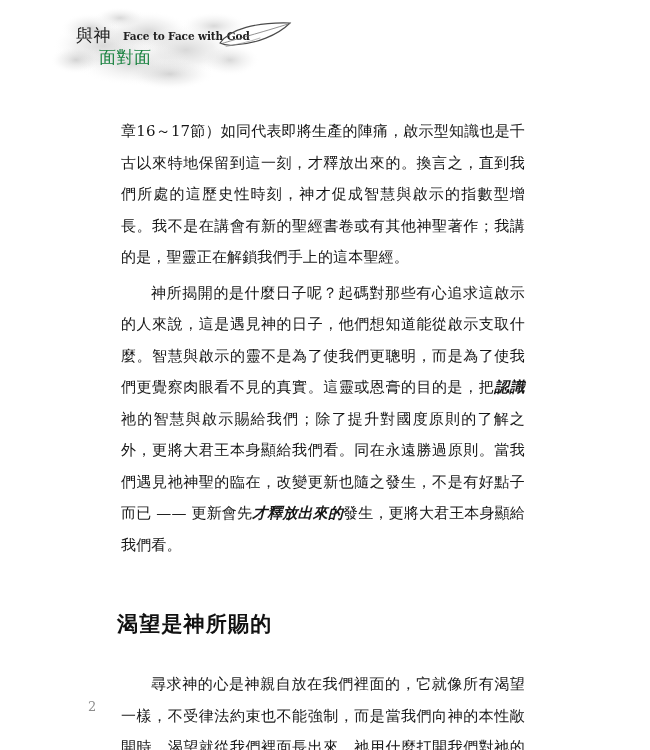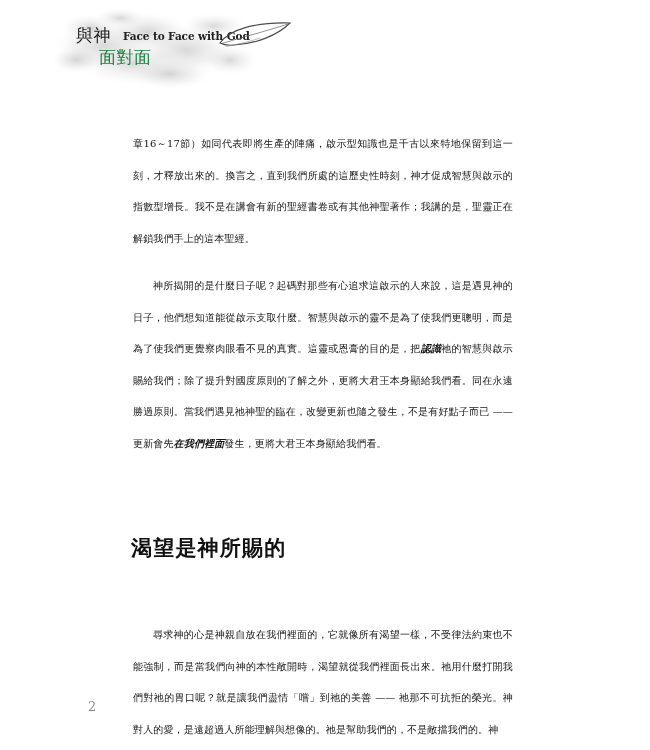--- a/index.html
+++ b/index.html
@@ -94,22 +94,22 @@
 
   
   .content {
     position: absolute;
     left: 117px;
     top: 112px;
     width: 412px;
   }
 
   p.para {
-    margin: 16px;
-    font-size: 10px;
+    margin: 4px;
+    font-size: 15px;
     line-height: 31.5px;
     text-align: justify;
     text-justify: inter-ideograph;
     text-indent: 2em;
     letter-spacing: 0.15px;
     color: #171717;
     font-family: "DejaVu Serif", "Liberation Serif", serif;
   }
   p.para.no-indent {
     text-indent: 0;
@@ -117,21 +117,21 @@
   p.para + p.para {
     margin-top: 0;
   }
   .em {
     font-weight: 700;
     letter-spacing: 0.15px;
     font-style: italic;
   }
 
   h2.section-heading {
-    margin: 14px;
+    margin: 0;
     font-size: 21px;
     line-height: 1.25;
     font-weight: 700;
     letter-spacing: 1.2px;
     color: #111111;
     font-family: "DejaVu Serif", "Liberation Serif", serif;
   }
   .heading-gap-before { height: 46px; }
   .heading-gap-after  { height: 28px; }
 
@@ -195,21 +195,21 @@
         <path d="M10 25.5 C20 23.5, 33 21, 44 17" fill="none" stroke="#8a8a8a" stroke-width="0.6" stroke-linecap="round"></path>
       </svg>
 
       <div class="logo-line2">面對面</div>
     </div>
   </div>
 
   <div class="content">
 
     <p class="para no-indent" id="p1"><span>章16～17節）如同代表即將生產的陣痛，啟示型知識也是千古以來特地保留到這一刻，才釋放出來的。換言之，直到我們所處的這歷史性時刻，神才促成智慧與啟示的指數型增長。我不是在講會有新的聖經書卷或有其他神聖著作；我講的是，聖靈正在解鎖我們手上的這本聖經。</span></p>
-    <p class="para" id="p2"><span>神所揭開的是什麼日子呢？起碼對那些有心追求這啟示的人來說，這是遇見神的日子，他們想知道能從啟示支取什麼。智慧與啟示的靈不是為了使我們更聰明，而是為了使我們更覺察肉眼看不見的真實。這靈或恩膏的目的是，把</span><span class="em">認識</span><span>祂的智慧與啟示賜給我們；除了提升對國度原則的了解之外，更將大君王本身顯給我們看。同在永遠勝過原則。當我們遇見祂神聖的臨在，改變更新也隨之發生，不是有好點子而已 —— 更新會先</span><span class="em">在我們裡面</span><span>發生，更將大君王本身顯給我們看。</span></p>
+    <p class="para" id="p2"><span>神所揭開的是什麼日子呢？起碼對那些有心追求這啟示的人來說，這是遇見神的日子，他們想知道能從啟示支取什麼。智慧與啟示的靈不是為了使我們更聰明，而是為了使我們更覺察肉眼看不見的真實。這靈或恩膏的目的是，把</span><span class="em">認識</span><span>祂的智慧與啟示賜給我們；除了提升對國度原則的了解之外，更將大君王本身顯給我們看。同在永遠勝過原則。當我們遇見祂神聖的臨在，改變更新也隨之發生，不是有好點子而已 —— 更新會先</span><span class="em">才釋放出來的</span><span>發生，更將大君王本身顯給我們看。</span></p>
 
     <div class="heading-gap-before"></div>
     <h2 class="section-heading">渴望是神所賜的</h2>
     <div class="heading-gap-after"></div>
 
     <p class="para" id="p3"><span>尋求神的心是神親自放在我們裡面的，它就像所有渴望一樣，不受律法約束也不能強制，而是當我們向神的本性敞開時，渴望就從我們裡面長出來。祂用什麼打開我們對祂的胃口呢？就是讓我們盡情「嚐」到祂的美善 —— 祂那不可抗拒的榮光。神對人的愛，是遠超過人所能理解與想像的。祂是幫助我們的，不是敵擋我們的。神</span></p>
   </div>
 
   <div class="folio">2</div>
 

